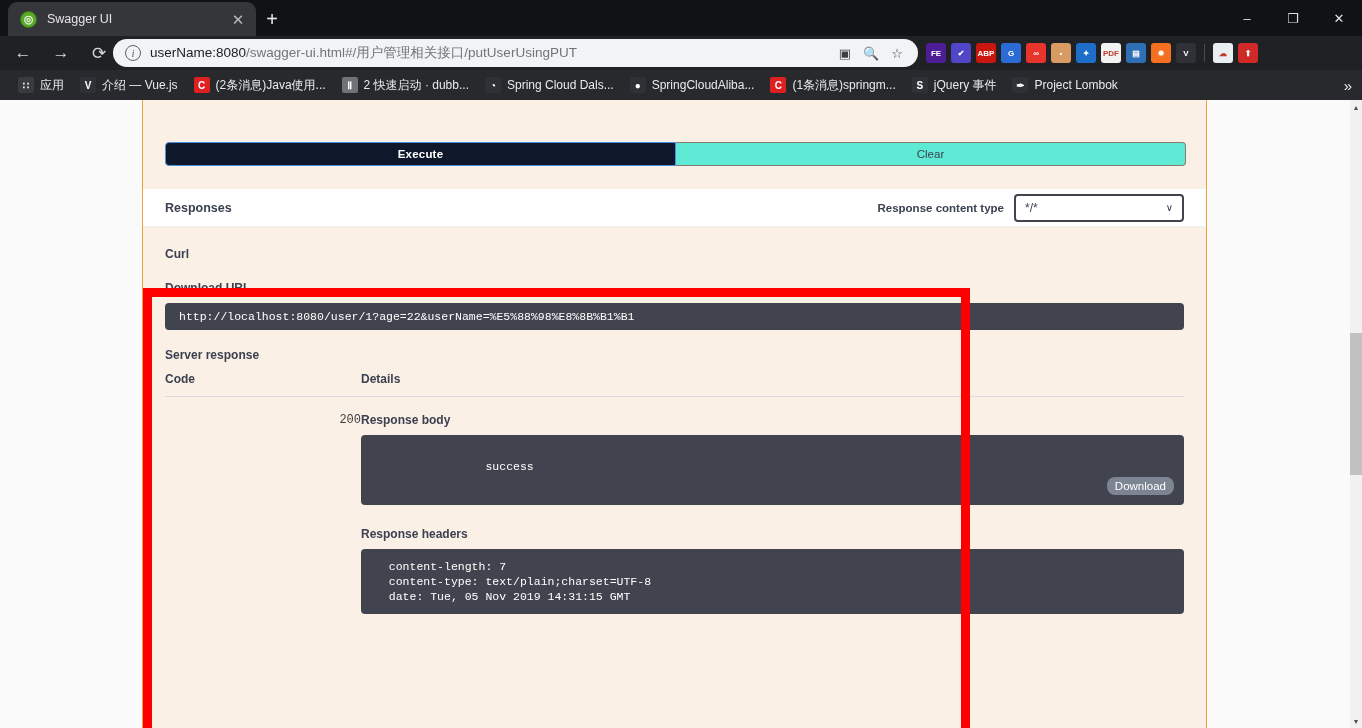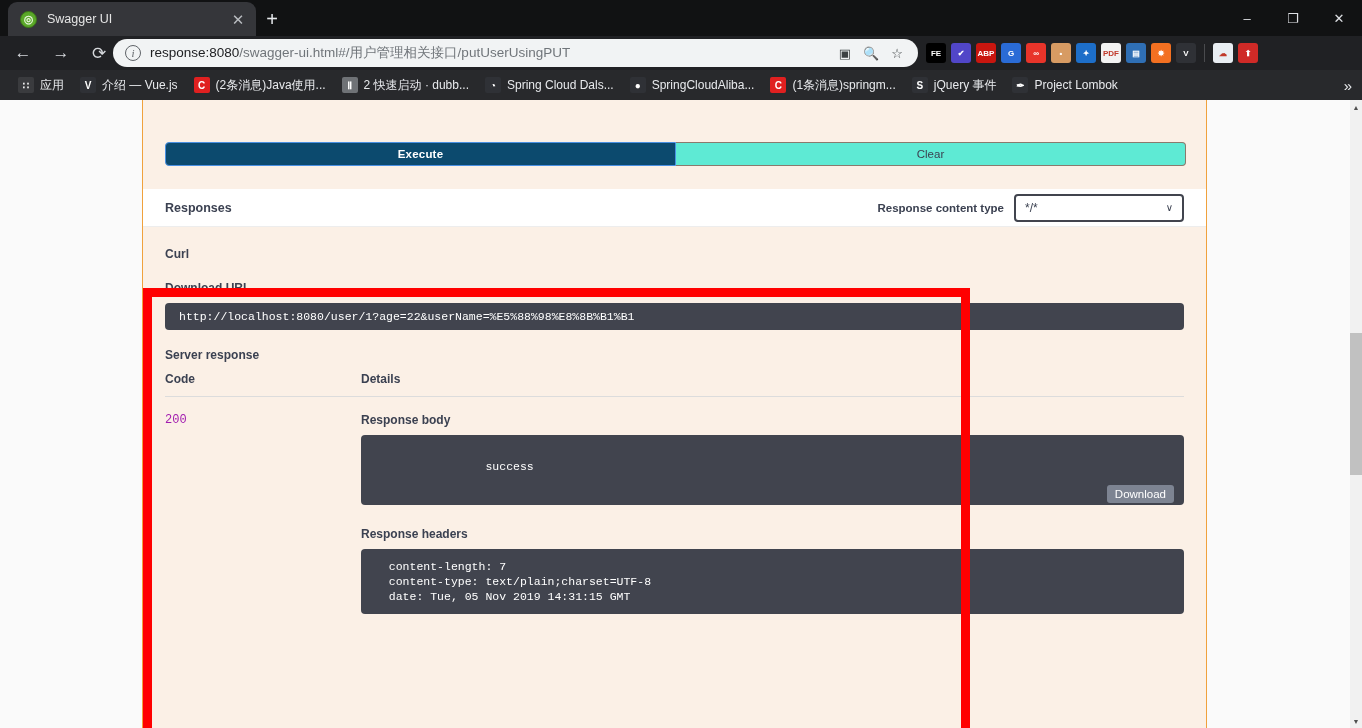--- a/index.html
+++ b/index.html
@@ -99,21 +99,21 @@
     position: absolute; top: 100px; left: 0; width: 1350px; height: 628px;
     background: #fafafa; overflow: hidden;
   }
   .opblock {
     position: absolute; left: 142px; top: 0; width: 1065px; min-height: 628px;
     background: #fbf0e6; border-left: 1px solid #f0a13c; border-right: 1px solid #f0a13c;
   }
 
   .exec-row { position: absolute; left: 22px; top: 42px; width: 1021px; display: flex; }
   .btn-execute {
-    width: 511px; height: 24px; background: #0c4a6e; border: 1px solid #4990e2;
+    width: 511px; height: 24px; background: #0f172a; border: 1px solid #4990e2;
     border-radius: 4px 0 0 4px; color: #fff; font-size: 11.5px; font-weight: bold;
     display: flex; align-items: center; justify-content: center; letter-spacing: .2px;
   }
   .btn-clear {
     width: 510px; height: 24px; background: #5eead4; border: 1px solid #8a7a6d;
     border-left: none; border-radius: 0 4px 4px 0; color: #3b4151; font-size: 11.5px;
     display: flex; align-items: center; justify-content: center;
   }
 
   .resp-head {
@@ -139,28 +139,28 @@
   }
   .curl-block { height: 70px; }
   .url-block { padding: 8px 14px; height: 27px; line-height: 11px; }
 
   .sr-label { font-size: 12px; font-weight: bold; color: #3b4151; margin: 18px 0 0 0; }
   .sr-table { width: 1019px; margin-top: 10px; }
   .sr-th { display: flex; padding-bottom: 10px; border-bottom: 1px solid #dcdcdc; }
   .sr-th .c1 { width: 196px; font-size: 12px; font-weight: bold; color: #3b4151; }
   .sr-th .c2 { font-size: 12px; font-weight: bold; color: #3b4151; }
   .sr-row { display: flex; padding-top: 16px; }
-  .sr-row .c1 { width: 196px; font-size: 12px; color: #a21caf;
-                font-family: "Liberation Mono", monospace; }
+  .sr-row .c1 { width: 196px; font-size: 12px; color: #404040;
+                font-family: "Liberation Mono", monospace; text-align: right; }
   .sr-row .c2 { flex: 1 1 auto; }
   .sub-label { font-size: 12px; font-weight: bold; color: #3b4151; margin-bottom: 8px; }
   .respbody-block { height: 70px; position: relative; }
   .download-btn {
-    position: absolute; right: 10px; bottom: 2px; background: #7d8492;
-    color: #fff; font-size: 11.5px; padding: 3px 8px; border-radius: 3px;
+    position: absolute; right: 10px; bottom: 10px; background: #7d8492;
+    color: #fff; font-size: 11.5px; padding: 3px 8px; border-radius: 8px;
     font-family: "Liberation Sans", sans-serif;
   }
   .headers-block { padding: 10px 14px; line-height: 15px; }
 
   
   .redbox {
     position: absolute; left: 143px; top: 188px; width: 827px; height: 475px;
     border: 9px solid #ff0000; pointer-events: none; z-index: 50;
   }
 
@@ -199,30 +199,30 @@
   </div>
 
   <div class="navbar">
     <div class="navbtn">←</div>
     <div class="navbtn">→</div>
     <div class="navbtn">⟳</div>
   </div>
 
   <div class="omnibox">
     <div class="omni-info">i</div>
-    <div class="omni-url"><b>response:8080</b><span>/swagger-ui.html#/用户管理相关接口/putUserUsingPUT</span></div>
+    <div class="omni-url"><b>userName:8080</b><span>/swagger-ui.html#/用户管理相关接口/putUserUsingPUT</span></div>
     <div class="omni-icons">
       <div class="omni-ic">▣</div>
       <div class="omni-ic">🔍</div>
       <div class="omni-ic">☆</div>
     </div>
   </div>
 
   <div class="extbar">
-      <div class="ext" style="background: #000000;">FE</div>
+      <div class="ext" style="background: #4c1d95;">FE</div>
       <div class="ext" style="background: rgb(81, 70, 200);">✔</div>
       <div class="ext" style="background: rgb(201, 22, 15);">ABP</div>
       <div class="ext" style="background: rgb(42, 107, 214);">G</div>
       <div class="ext" style="background: rgb(232, 52, 42);">∞</div>
       <div class="ext" style="background: rgb(215, 155, 99);">•</div>
       <div class="ext" style="background: rgb(29, 110, 201);">✦</div>
       <div class="ext" style="background: rgb(242, 242, 242); color: rgb(192, 57, 43);">PDF</div>
       <div class="ext" style="background: rgb(47, 111, 181);">▤</div>
       <div class="ext" style="background: rgb(243, 112, 33);">✸</div>
       <div class="ext" style="background: rgb(47, 49, 54);">V</div>

